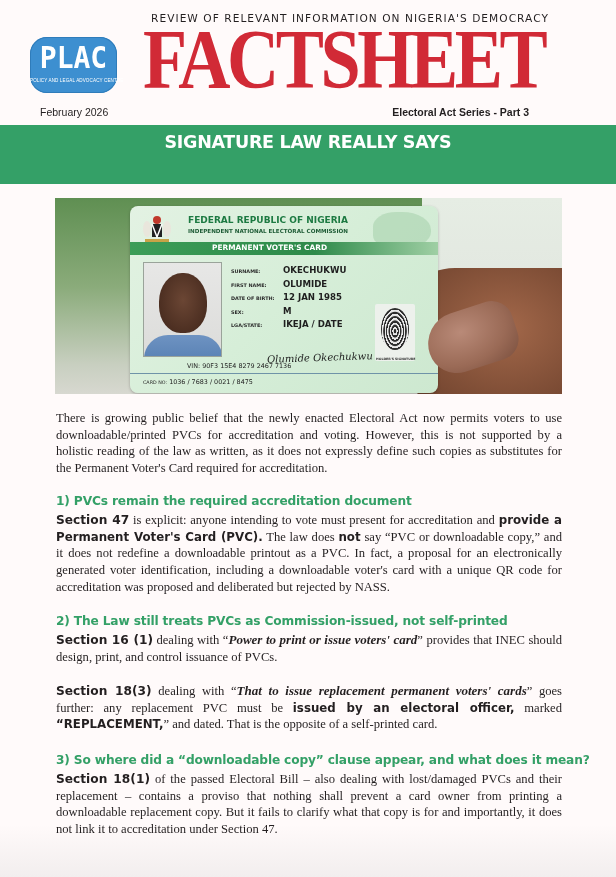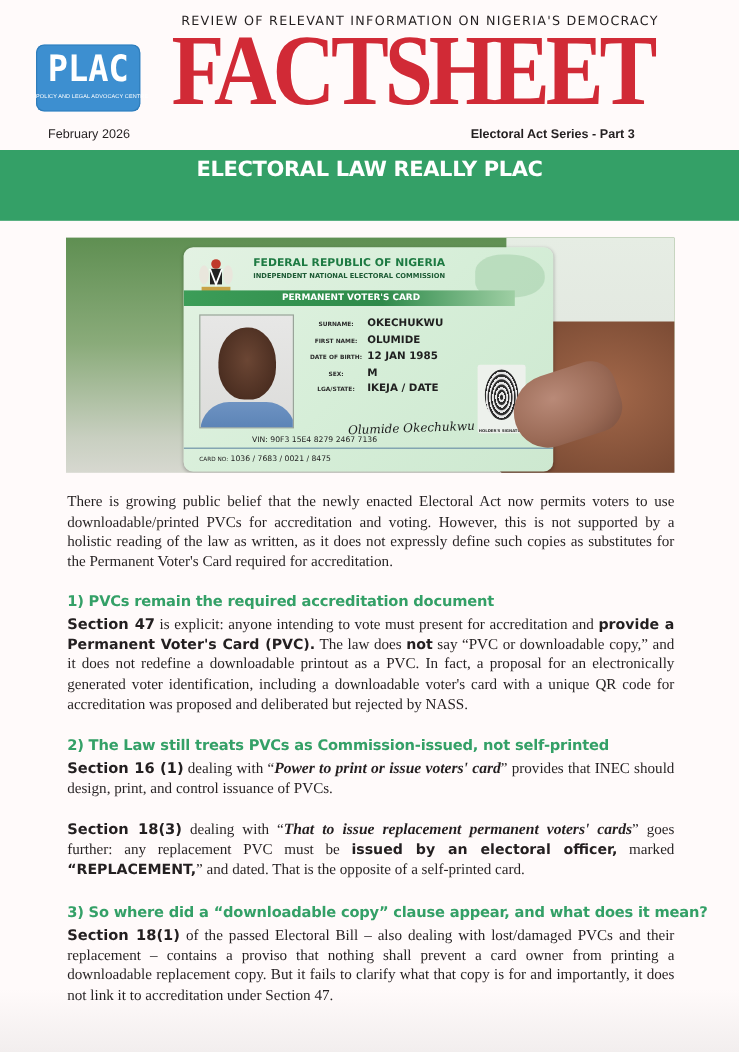--- a/index.html
+++ b/index.html
@@ -10,21 +10,21 @@
     color: #231f20;
     position: relative;
   }
   .masthead-tagline {
     position: absolute; left: 151px; top: 12px; width: 420px;
     font-family: "DejaVu Sans", sans-serif; font-size: 10.6px; letter-spacing: 1.05px;
     color: #231f20; white-space: nowrap;
   }
   .plac-logo {
     position: absolute; left: 30px; top: 37px; width: 87px; height: 56px;
-    background: #3d8fd0; border-radius: 7px; color: #fff; text-align: center;
+    background: #3d8fd0; border-radius: 17px; color: #fff; text-align: center;
     box-shadow: 0 0 0 1px #2f7cba inset;
   }
   .plac-logo .name {
     font-family: "DejaVu Sans Mono", monospace; font-weight: bold; font-size: 28px;
     letter-spacing: 0px; line-height: 30px; margin-top: 6px; display: block;
     transform: scaleY(1.08);
   }
   .plac-logo .sub {
     font-family: "Liberation Sans", sans-serif; font-size: 4.6px; letter-spacing: 0.1px;
     display: block; margin-top: 5px; white-space: nowrap;
@@ -62,39 +62,38 @@
     position: absolute; left: 340px; top: 70px; width: 200px; height: 150px;
     background: radial-gradient(ellipse at 55% 40%, #a3684a 0%, #7b4b34 60%, #5e3826 100%);
     border-radius: 60px 10px 0 80px;
   }
   .thumb {
     position: absolute; left: 372px; top: 110px; width: 90px; height: 60px;
     background: radial-gradient(ellipse at 40% 35%, #b98a78 0%, #9a6a56 60%, #7a4f3e 100%);
     border-radius: 45px 30px 30px 40px; transform: rotate(-18deg);
   }
   .voter-card {
-    position: absolute; left: 98px; top: 8px; width: 308px; height: 187px;
+    position: absolute; left: 75px; top: 8px; width: 308px; height: 187px;
     background: linear-gradient(135deg, #e3f2e3 0%, #d6eed8 50%, #cde8d0 100%);
     border-radius: 8px; box-shadow: 0 1px 3px rgba(0,0,0,0.25);
     overflow: hidden;
-    text-align: center;
   }
   .card-coat {
     position: absolute; left: 12px; top: 8px; width: 30px; height: 32px;
   }
   .card-title1 {
     position: absolute; left: 58px; top: 9px; font-family: "DejaVu Sans", sans-serif;
     font-weight: bold; font-size: 9px; color: #1d7a42; white-space: nowrap;
   }
   .card-title2 {
     position: absolute; left: 58px; top: 22px; font-family: "DejaVu Sans", sans-serif;
     font-weight: bold; font-size: 5.6px; color: #1d5b35; white-space: nowrap;
   }
   .card-band {
-    position: absolute; left: 0; top: 36px; width: 276px; height: 13px;
+    position: absolute; left: 0; top: 36px; width: 308px; height: 13px;
     background: linear-gradient(to right, #3c9d58 0%, #2e8a4a 60%, #9fcfa4 100%);
   }
   .card-band span {
     position: absolute; left: 82px; top: 1px; font-family: "DejaVu Sans", sans-serif;
     font-weight: bold; font-size: 7.4px; color: #ffffff; white-space: nowrap;
   }
   .card-map {
     position: absolute; left: 243px; top: 6px; width: 58px; height: 36px;
     background: #a8d2ad; border-radius: 40% 50% 45% 35%; opacity: 0.6;
   }
@@ -178,21 +177,21 @@
   <span class="name">PLAC</span>
   <span class="sub">POLICY AND LEGAL ADVOCACY CENTRE</span>
 </div>
 
 <div class="factsheet-title">FACTSHEET</div>
 
 <div class="issue-date">February 2026</div>
 <div class="series-label">Electoral Act Series - Part 3</div>
 
 <div class="headline-banner">
-  <div>ELECTORAL LAW REALLY PLAC</div>
+  <div>SIGNATURE LAW REALLY SAYS</div>
 </div>
 
 <div class="hero-image">
   <div class="bg-right"></div>
   <div class="hand"></div>
 
   <div class="voter-card">
     <svg class="card-coat" viewBox="0 0 30 32">
       <ellipse cx="15" cy="6" rx="4" ry="4" fill="#c0392b"></ellipse>
       <rect x="10" y="10" width="10" height="13" fill="#222"></rect>

